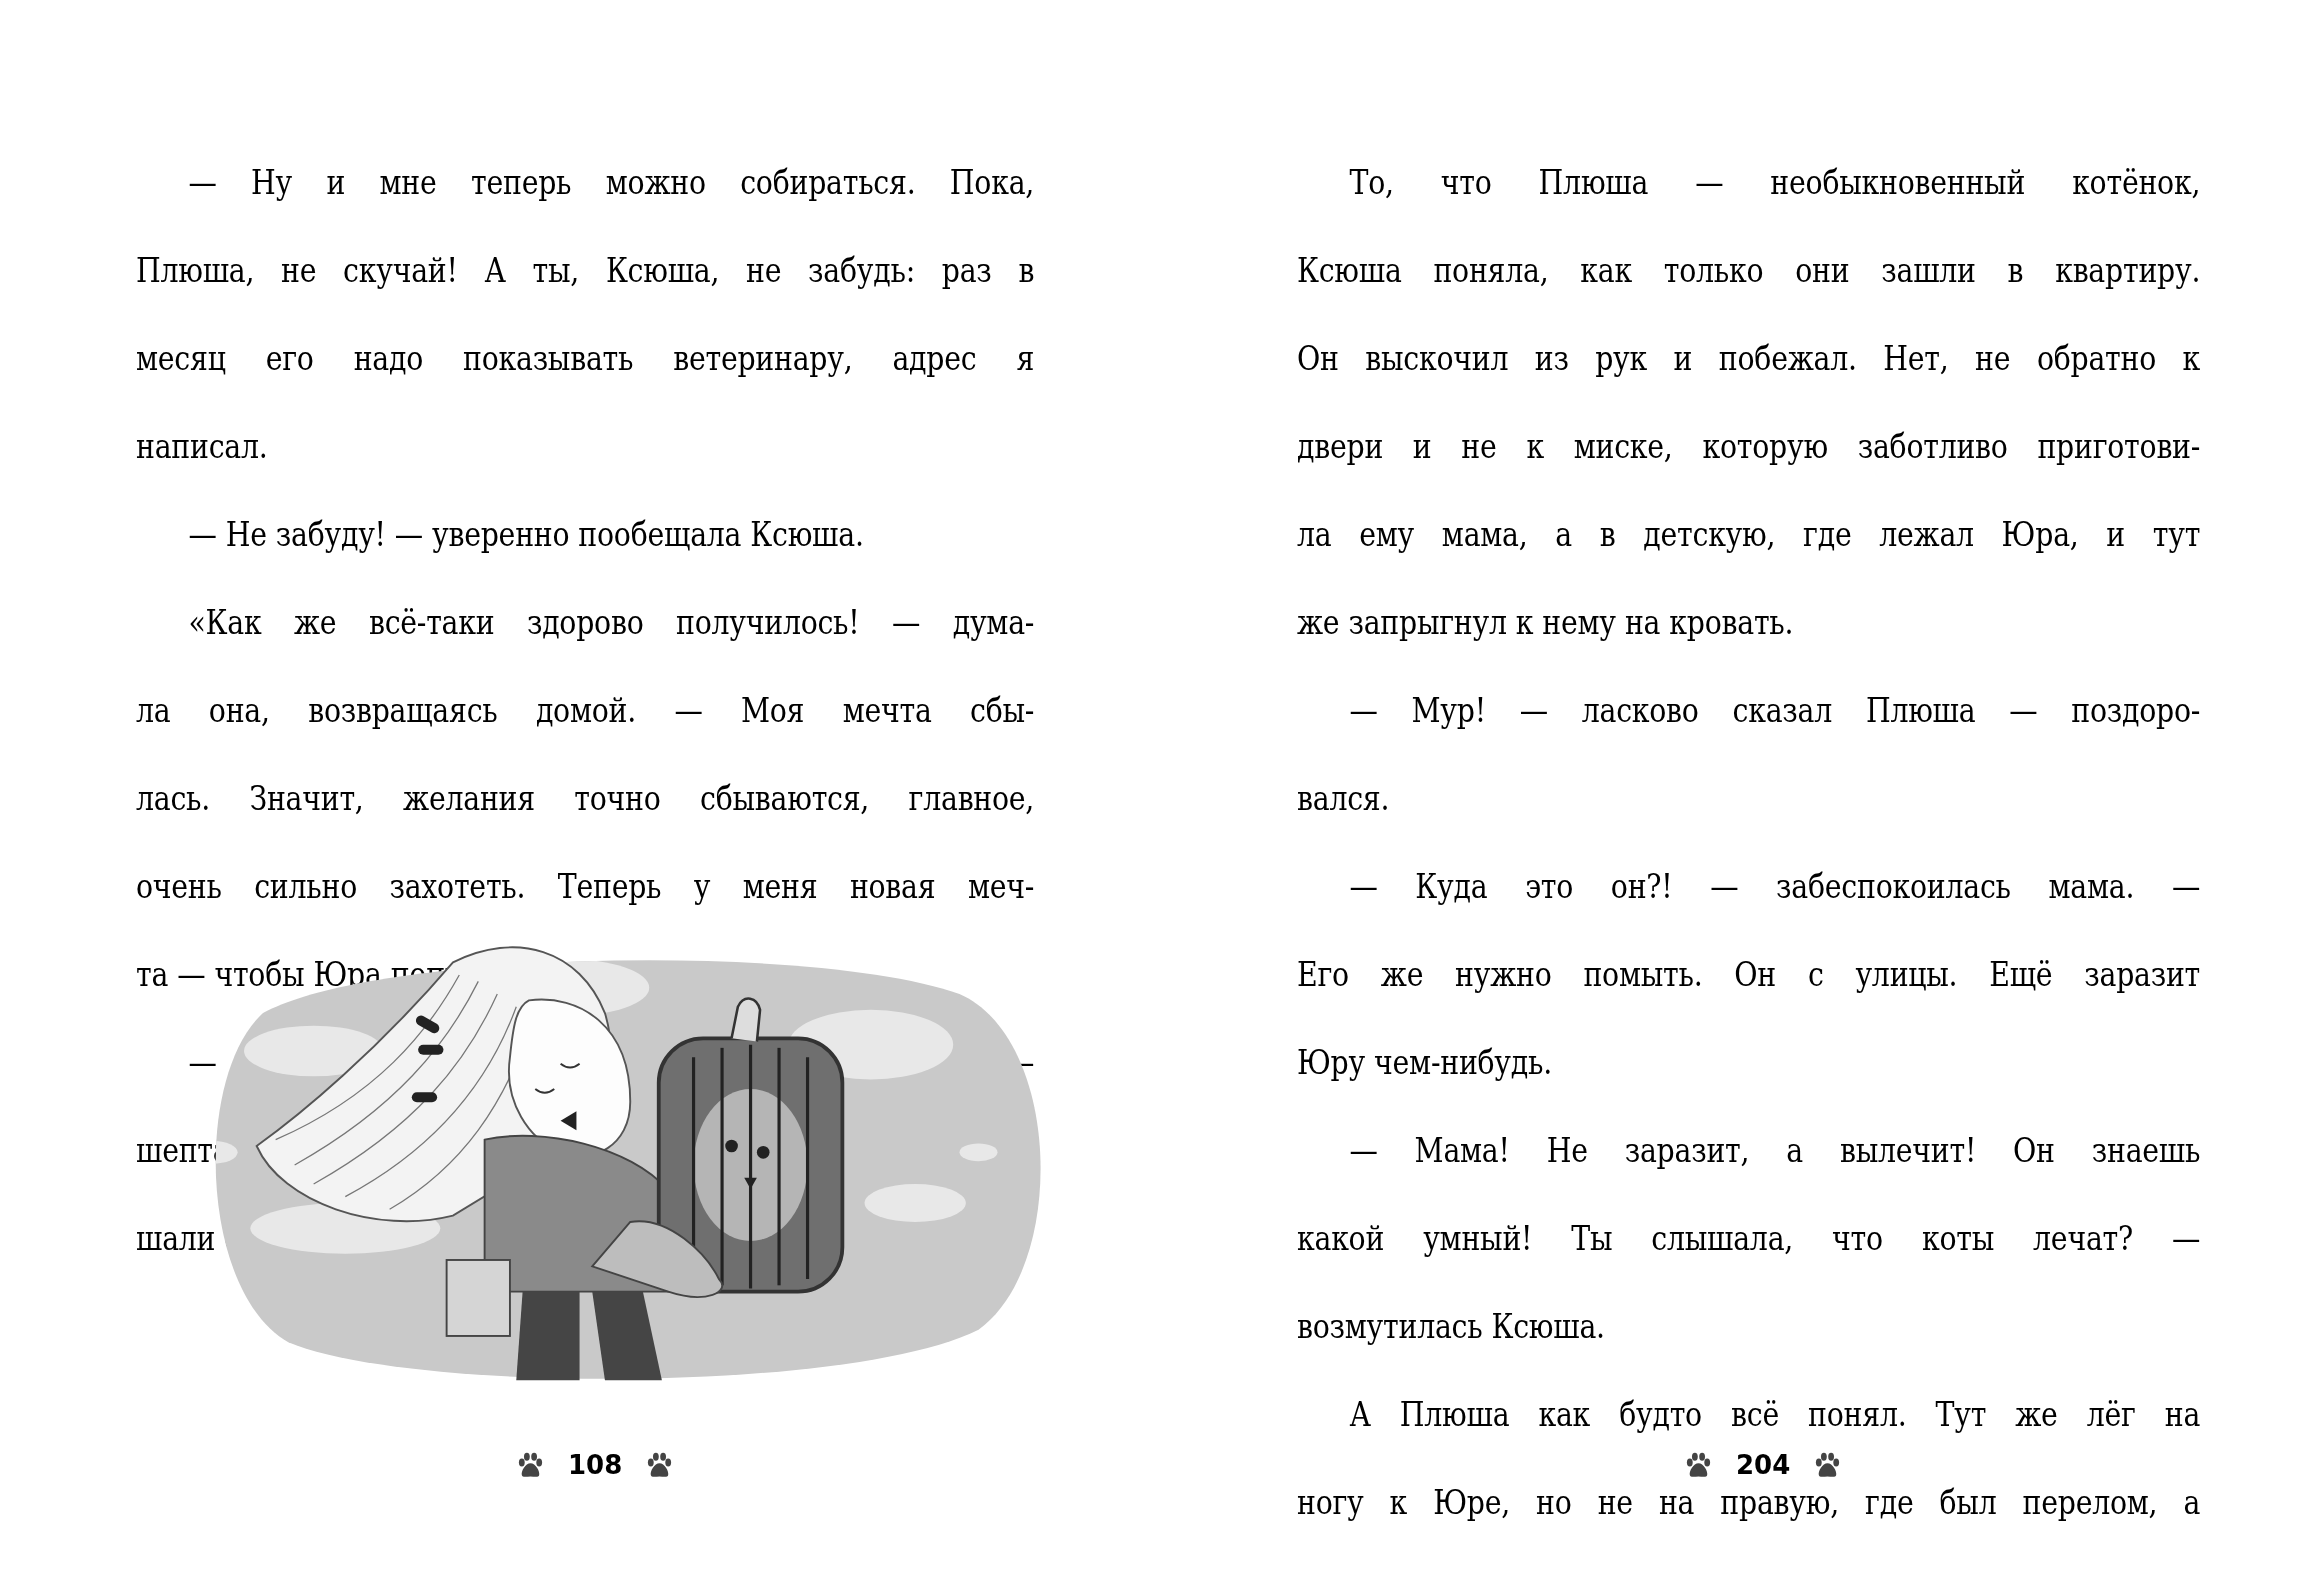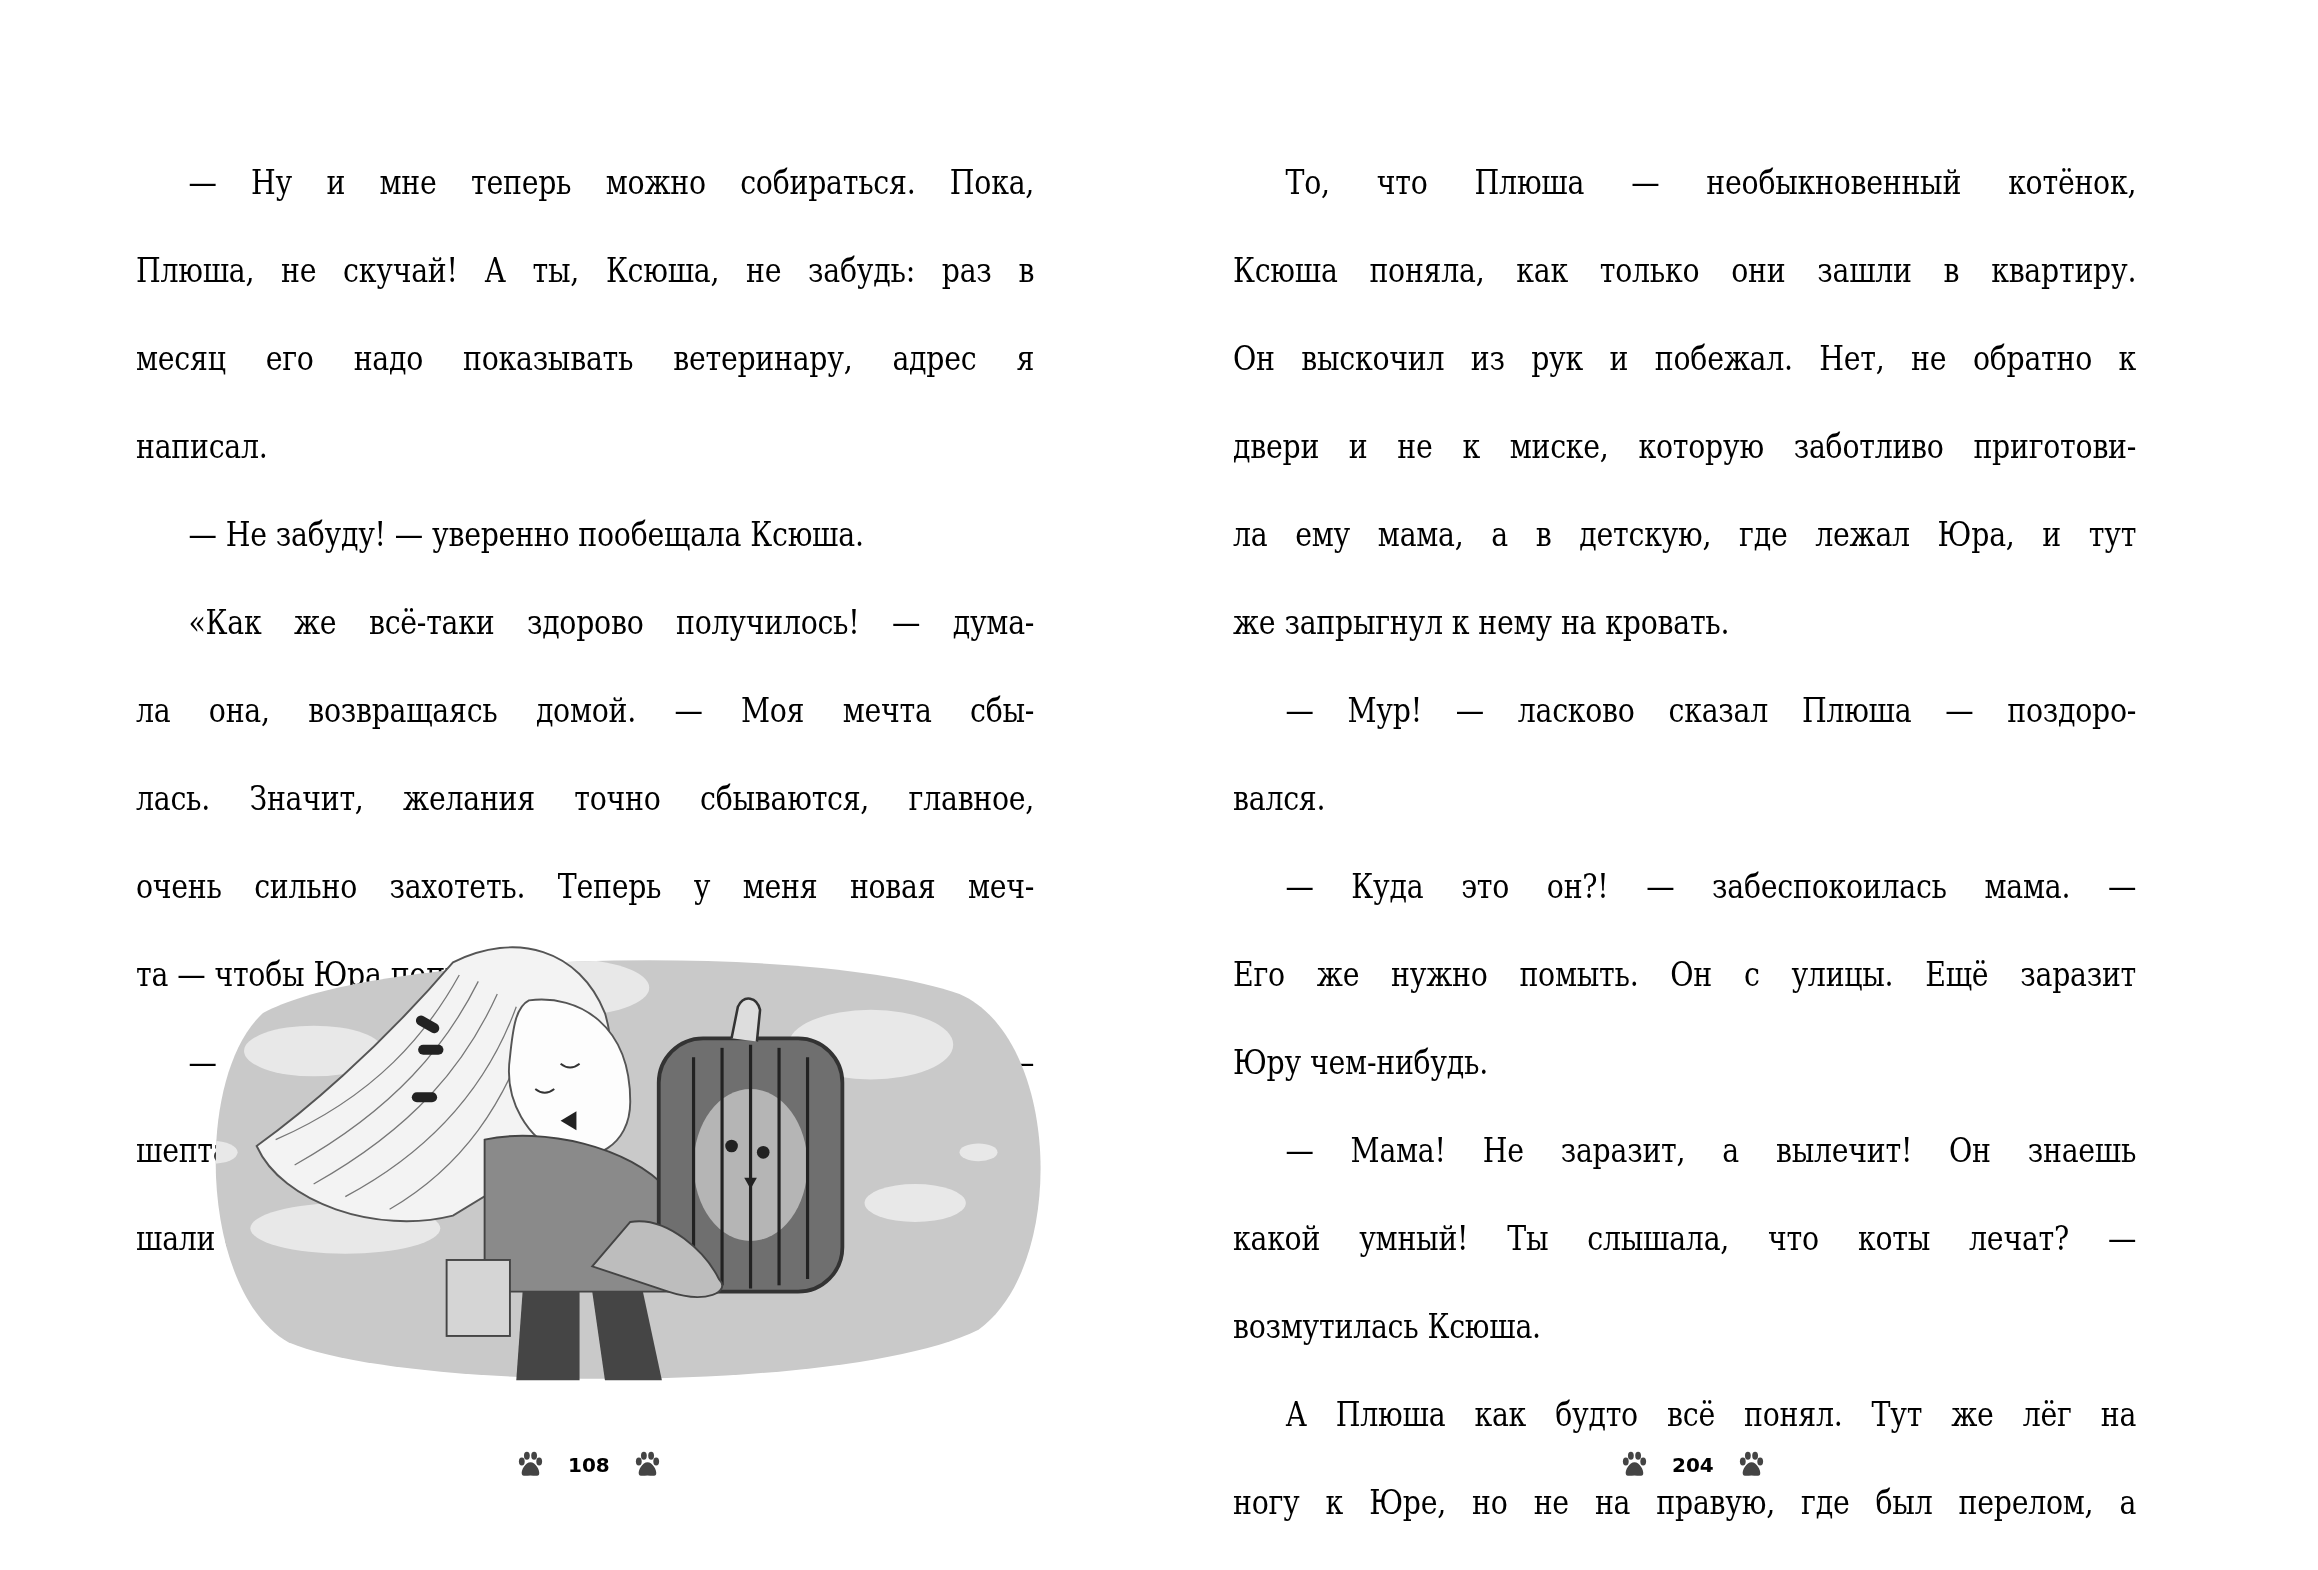--- a/index.html
+++ b/index.html
@@ -1,31 +1,31 @@
 <!DOCTYPE html>
 <html style="font-size:10px"><head>
 <meta charset="utf-8">
 <style>
   html, body { margin:0; padding:0; background:#ffffff; }
   body { width:2319px; height:1571px; position:relative; overflow:hidden; }
   .page { position:absolute; top:0; height:1571px; }
   .page-left { left:0; width:1159px; }
-  .page-right { left:1091px; width:1160px; }
+  .page-right { left:1155px; width:1160px; }
   .text { position:absolute; font-family:"DejaVu Serif","Liberation Serif",serif; font-size:33px; color:#000; letter-spacing:-0.3px; }
   .page-left .text { left:136px; width:898px; top:151px; }
   .page-right .text { left:142px; width:903px; top:151px; }
   .line { height:88px; line-height:63px; white-space:nowrap; display:flex; justify-content:space-between; transform:scaleX(0.86); transform-origin:left center; width:116.3%; }
   .line.last { justify-content:flex-start; gap:0.32em; }
   .line.indent { padding-left:61px; box-sizing:border-box; }
   .line span.w { display:inline-block; }
   .illustration { position:absolute; left:187px; top:937px; width:877px; height:456px; }
   .pager { position:absolute; top:1450px; display:flex; align-items:center; gap:23px; }
   .page-left .pager { left:516px; }
   .page-right .pager { left:529px; }
-  .pnum { font-family:"DejaVu Sans","Liberation Sans",sans-serif; font-weight:bold; font-size:20px; color:#000; }
+  .pnum { font-family:"DejaVu Sans","Liberation Sans",sans-serif; font-weight:bold; font-size:26px; color:#000; }
   .paw { width:29px; height:29px; }
 </style>
 </head>
 <body>
 
 <div class="page page-left">
   <div class="text">
       <div>
         <div class="line indent">
           <span class="w">—</span>

